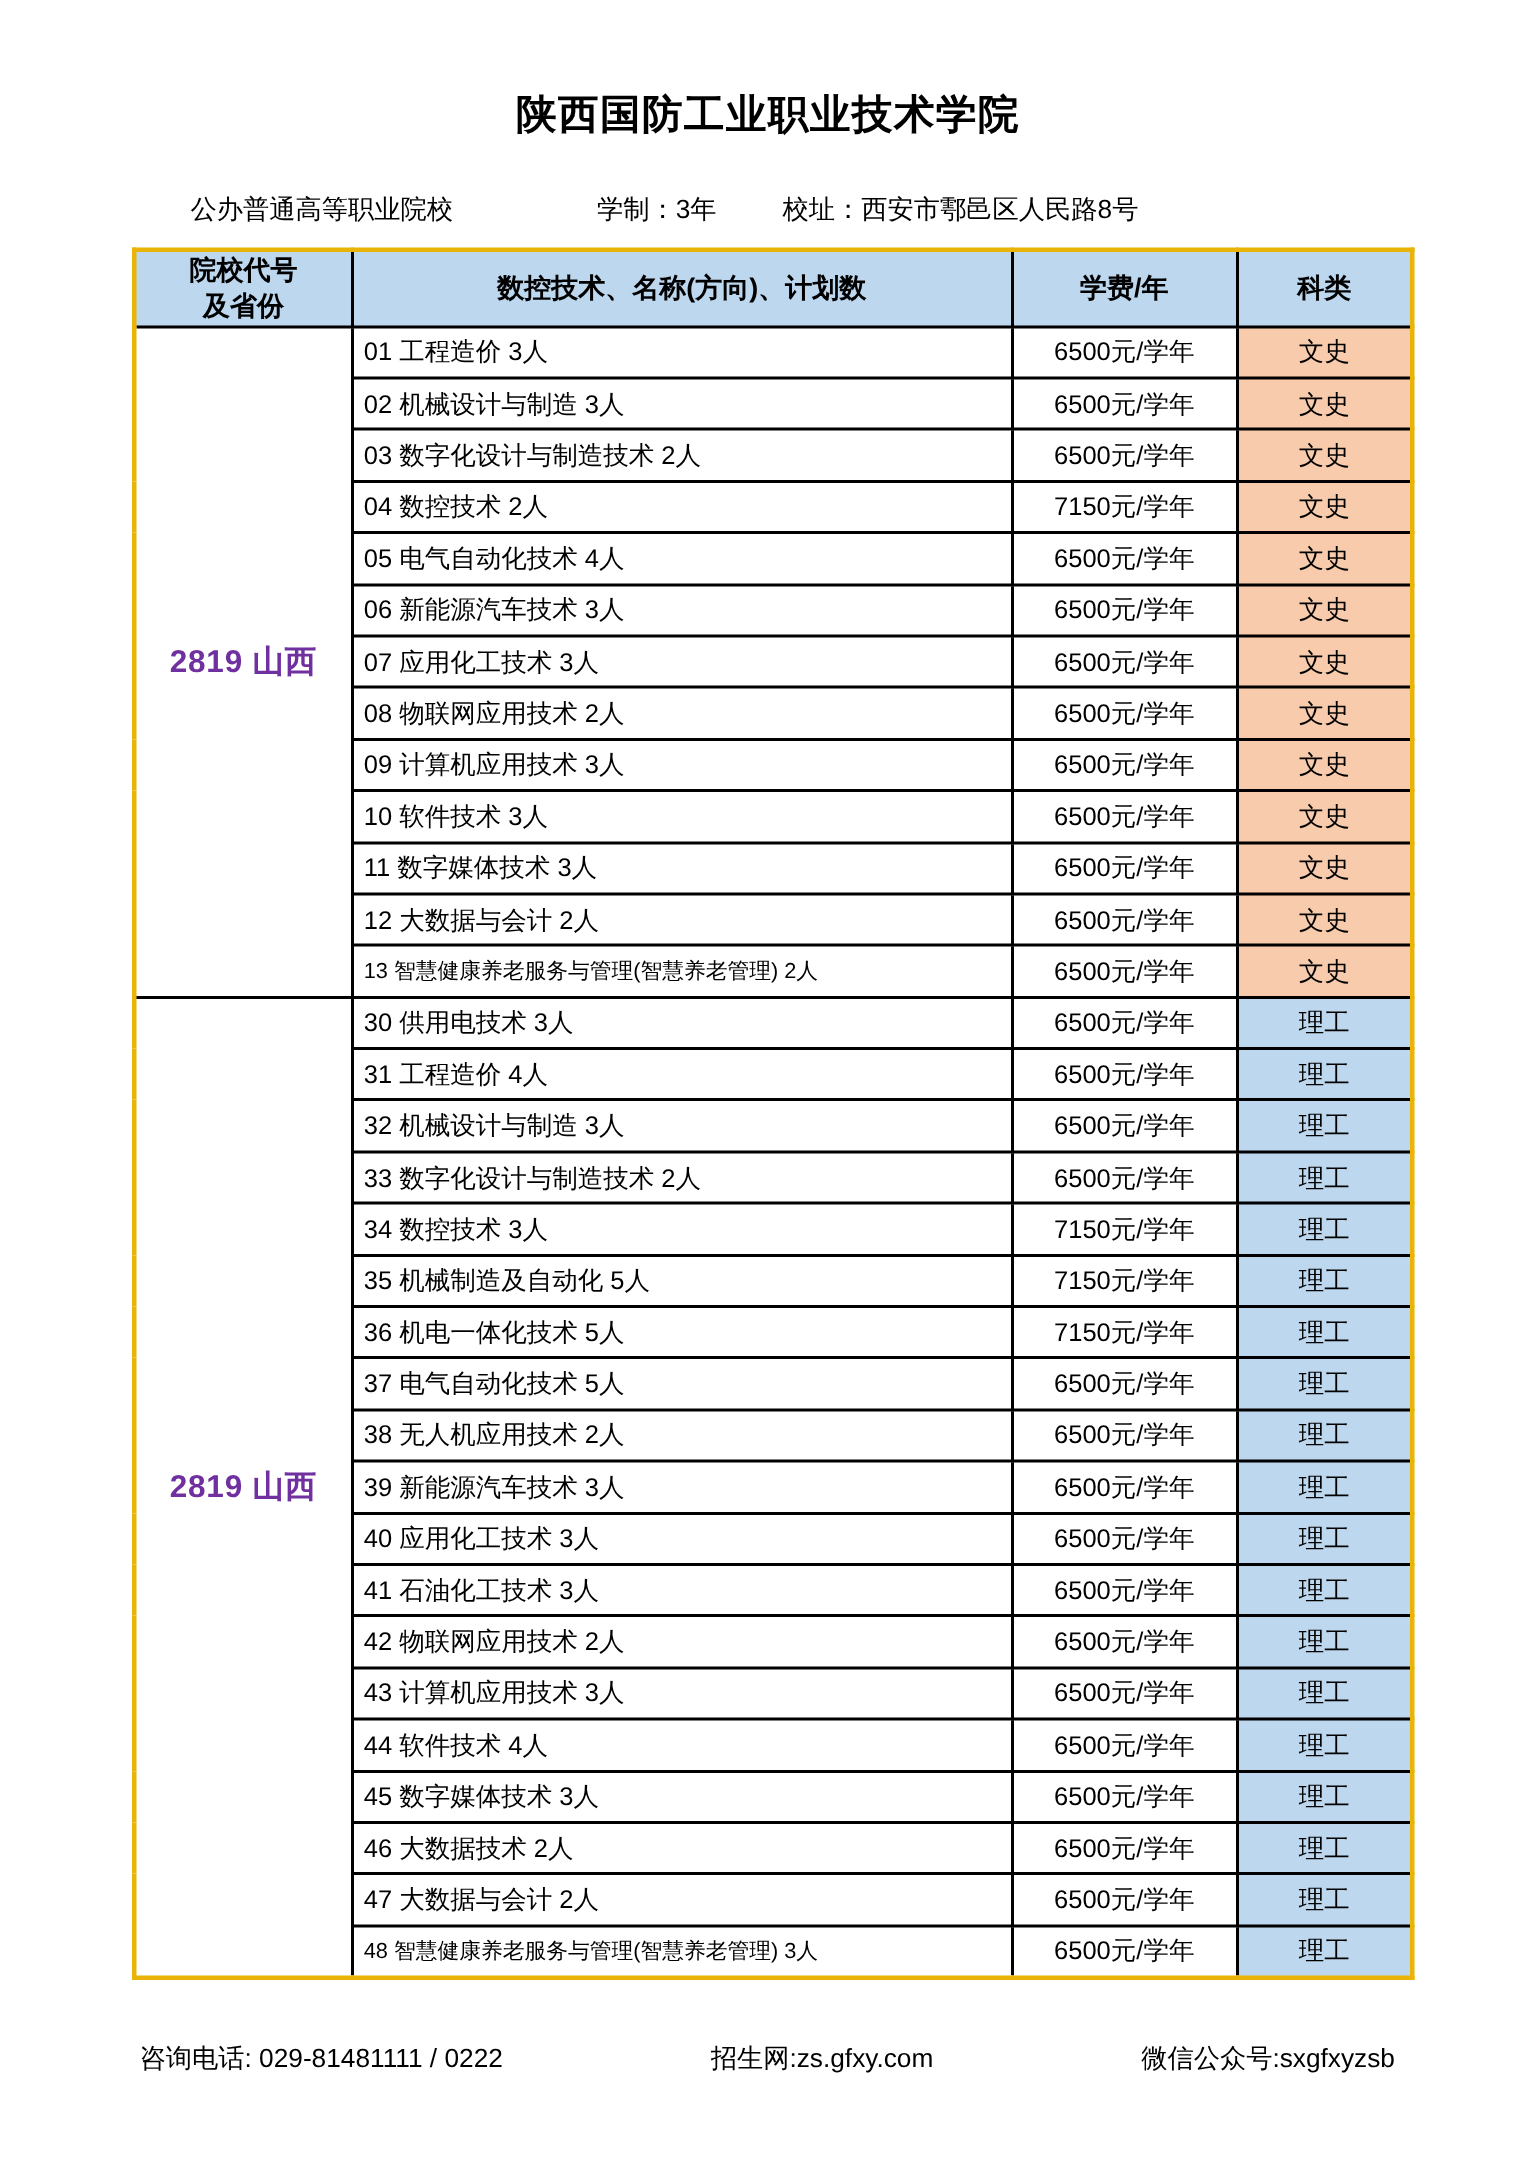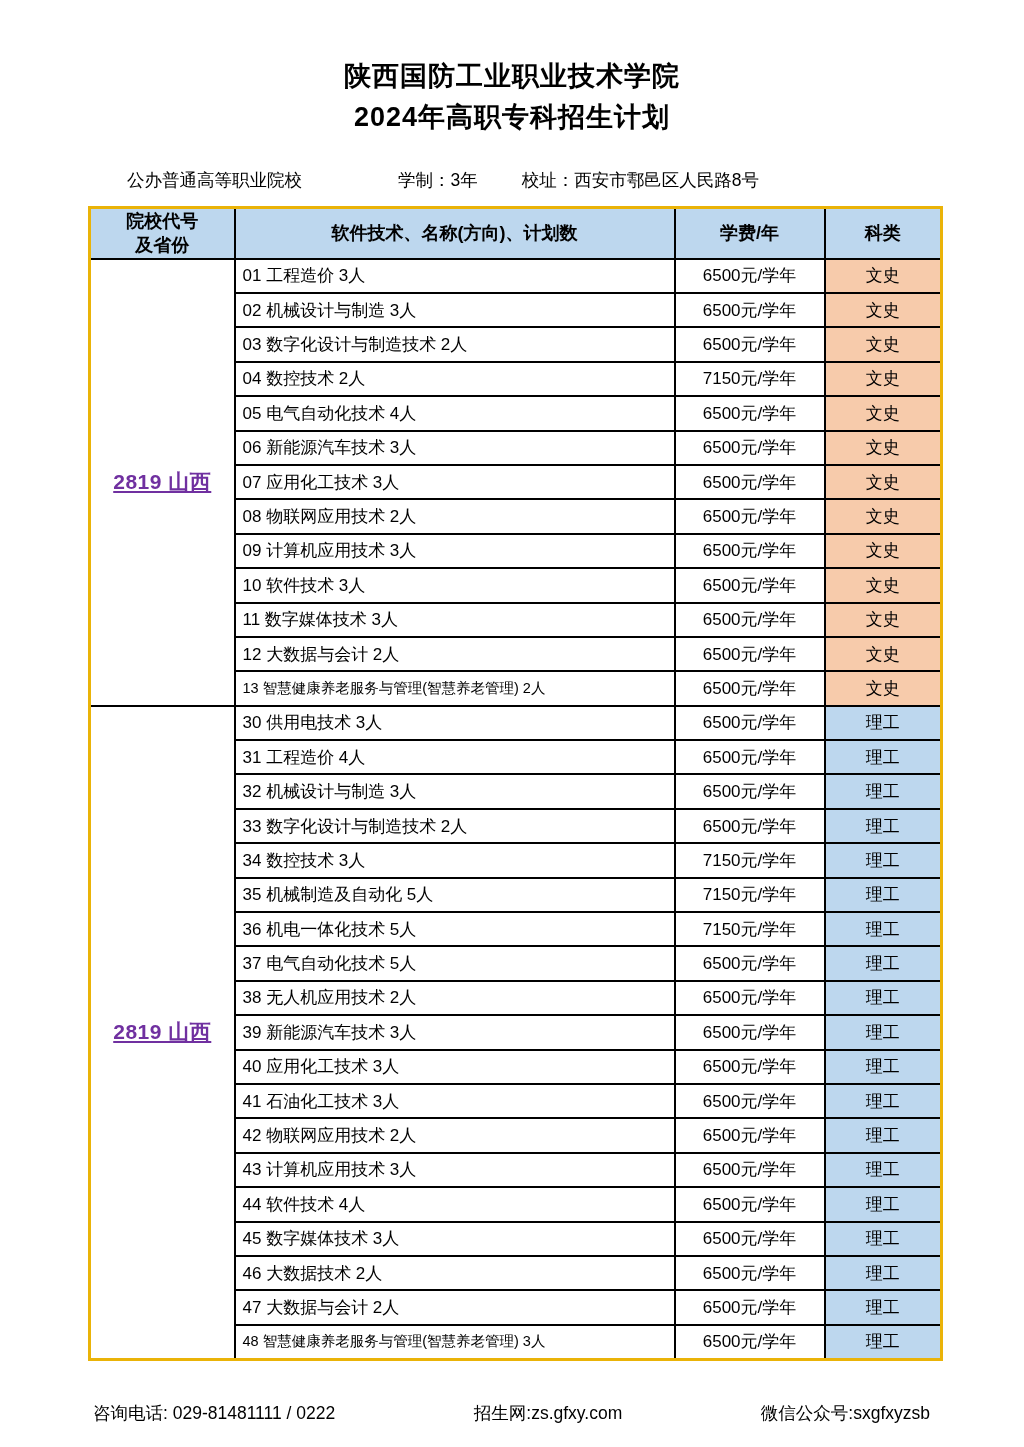--- a/index.html
+++ b/index.html
@@ -61,58 +61,56 @@
   td.code-cell {
     text-align:center;
     vertical-align:middle;
     background:#ffffff;
     padding:0;
   }
   .code-label {
     color:#7030A0;
     font-weight:bold;
     font-size:21px;
-    text-decoration:underline;
     letter-spacing:0.5px;
     white-space:nowrap;
   }
   .footer {
     display:flex;
     justify-content:space-between;
     margin:40px 94px 3px 93px;
     font-size:17.5px;
     white-space:nowrap;
   }
 </style>
 </head>
 <body>
 
 <div class="page">
 
   <div class="title-block">
     <p class="title-line">陕西国防工业职业技术学院</p>
-    <p class="title-line">2024年高职专科招生计划</p>
   </div>
 
   <div class="info-line">
     <span class="part-type">公办普通高等职业院校</span><span class="part-duration">学制：3年</span><span class="part-address">校址：西安市鄠邑区人民路8号</span>
   </div>
 
   <table class="plan">
     <colgroup>
       <col style="width:145px">
       <col style="width:440px">
       <col style="width:150px">
       <col style="width:117px">
     </colgroup>
     <thead>
       <tr>
         <th>院校代号
 及省份</th>
-        <th>软件技术、名称(方向)、计划数</th>
+        <th>数控技术、名称(方向)、计划数</th>
         <th>学费/年</th>
         <th>科类</th>
       </tr>
     </thead>
     <tbody>
         <tr>
           <td rowspan="13" class="code-cell"><span class="code-label" style="color: rgb(112, 48, 160);">2819 山西</span></td>
           <td class="major-cell">01 工程造价 3人</td>
           <td class="fee-cell">6500元/学年</td>
           <td class="cat-cell" style="background: rgb(247, 203, 171);">文史</td>

